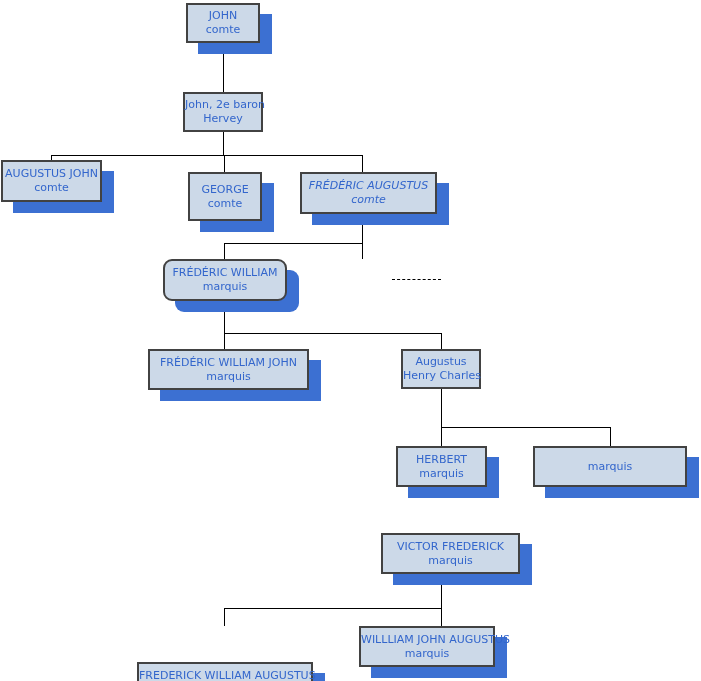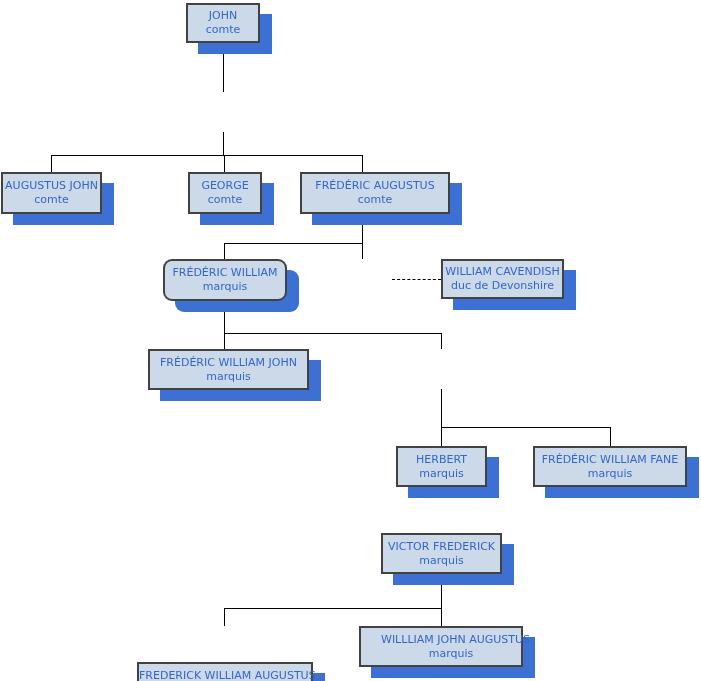--- a/index.html
+++ b/index.html
@@ -64,57 +64,60 @@
     <div class="line" style="left: 441px; top: 427px; width: 1px; height: 19px;"></div>
     <div class="line" style="left: 610px; top: 427px; width: 1px; height: 19px;"></div>
     <div class="line" style="left: 441px; top: 574px; width: 1px; height: 35px;"></div>
     <div class="line" style="left: 224px; top: 608px; width: 218px; height: 1px;"></div>
     <div class="line" style="left: 224px; top: 608px; width: 1px; height: 18px;"></div>
     <div class="line" style="left: 441px; top: 608px; width: 1px; height: 18px;"></div>
     <div class="node has-shadow" style="left: 186px; top: 3px; width: 74px; height: 40px;">
       <div class="title">JOHN</div>
       <div class="subtitle">comte</div>
     </div>
-    <div class="node has-shadow" style="left: 1px; top: 172px; width: 101px; height: 42px;">
+    <div class="node" style="left: 183px; top: 92px; width: 80px; height: 40px;">
+      <div class="title">John, 2e baron</div>
+      <div class="subtitle">Hervey</div>
+    </div>
+    <div class="node has-shadow" style="left: 1px; top: 160px; width: 101px; height: 42px;">
       <div class="title">AUGUSTUS JOHN</div>
       <div class="subtitle">comte</div>
     </div>
-    <div class="node has-shadow" style="left: 188px; top: 172px; width: 74px; height: 42px;">
+    <div class="node has-shadow" style="left: 188px; top: 172px; width: 74px; height: 49px;">
       <div class="title">GEORGE</div>
       <div class="subtitle">comte</div>
     </div>
-    <div class="node has-shadow" style="left: 300px; top: 172px; width: 150px; height: 42px;">
+    <div class="node has-shadow" style="left: 300px; top: 172px; width: 137px; height: 42px; font-style: italic;">
       <div class="title">FRÉDÉRIC AUGUSTUS</div>
       <div class="subtitle">comte</div>
     </div>
     <div class="node has-shadow" style="left: 163px; top: 259px; width: 124px; height: 42px; border-radius: 9px;">
       <div class="title">FRÉDÉRIC WILLIAM</div>
       <div class="subtitle">marquis</div>
     </div>
-    <div class="node has-shadow" style="left: 441px; top: 259px; width: 123px; height: 40px;">
-      <div class="title">WILLIAM CAVENDISH</div>
-      <div class="subtitle">duc de Devonshire</div>
-    </div>
     <div class="node has-shadow" style="left: 148px; top: 349px; width: 161px; height: 41px;">
       <div class="title">FRÉDÉRIC WILLIAM JOHN</div>
       <div class="subtitle">marquis</div>
+    </div>
+    <div class="node" style="left: 401px; top: 349px; width: 80px; height: 40px;">
+      <div class="title">Augustus</div>
+      <div class="subtitle">Henry Charles</div>
     </div>
     <div class="node has-shadow" style="left: 396px; top: 446px; width: 91px; height: 41px;">
       <div class="title">HERBERT</div>
       <div class="subtitle">marquis</div>
     </div>
     <div class="node has-shadow" style="left: 533px; top: 446px; width: 154px; height: 41px;">
-      <div class="title">FRÉDÉRIC WILLIAM FANE</div>
       <div class="subtitle">marquis</div>
     </div>
-    <div class="node has-shadow" style="left: 381px; top: 533px; width: 121px; height: 41px;">
+    <div class="node has-shadow" style="left: 381px; top: 533px; width: 139px; height: 41px;">
       <div class="title">VICTOR FREDERICK</div>
       <div class="subtitle">marquis</div>
     </div>
     <div class="node has-shadow" style="left: 137px; top: 626px; width: 176px; height: 41px; margin-top: 36px;">
       <div class="title">FREDERICK WILLIAM AUGUSTUS</div>
       <div class="subtitle">marquis</div>
     </div>
-    <div class="node has-shadow" style="left: 359px; top: 626px; width: 164px; height: 41px; padding-left: 20px;">
+    <div class="node has-shadow" style="left: 359px; top: 626px; width: 136px; height: 41px;">
       <div class="title">WILLLIAM JOHN AUGUSTUS</div>
       <div class="subtitle">marquis</div>
     </div>
   </div>
 
 </body></html>

